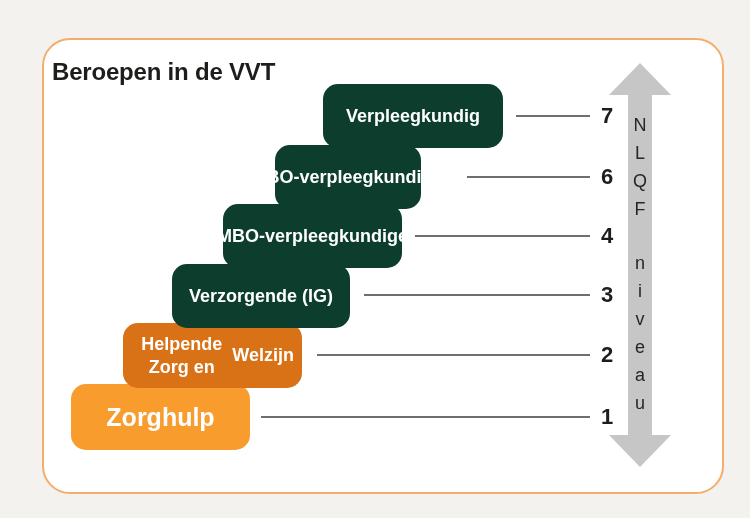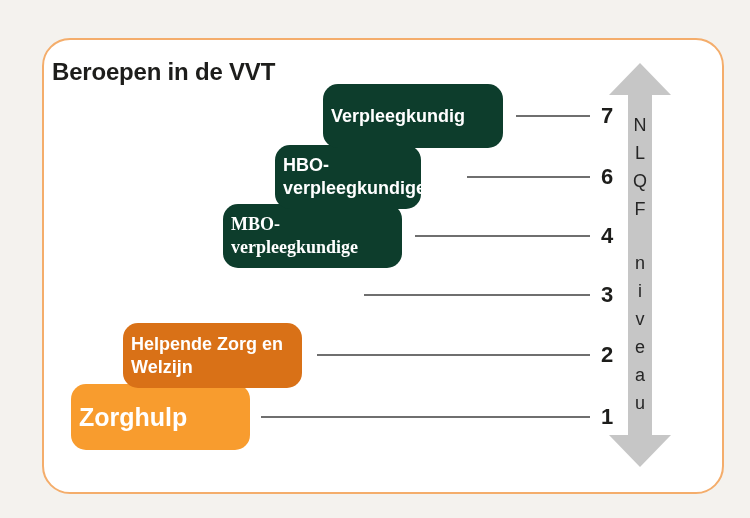--- a/index.html
+++ b/index.html
@@ -16,29 +16,29 @@
     box-sizing:border-box;
   }
   .title{
     position:absolute;left:52px;top:58px;
     font-size:24px;font-weight:bold;color:#1d1d1b;letter-spacing:-0.2px;
     margin:0;z-index:30;
   }
   .step{
     position:absolute;border-radius:15px;color:#ffffff;font-weight:bold;
     font-size:18px;line-height:23px;text-align:center;
-    display:flex;flex-direction:column;align-items:flex-start;justify-content:center;
+    display:flex;align-items:center;justify-content:center;
     box-sizing:border-box;padding:4px 8px;
   }
   .green{background:#0d3d2c;}
   .orange-dark{background:#d97117;}
   .orange-light{background:#f89c2e;}
   .step1{left:323px;top:84px;width:180px;height:64px;z-index:16;}
   .step2{left:275px;top:145px;width:146px;height:64px;z-index:15;}
-  .step3{left:223px;top:204px;width:179px;height:64px;z-index:14;font-family:Liberation Serif, serif;}
+  .step3{left:223px;top:204px;width:179px;height:64px;z-index:14;}
   .step4{left:172px;top:264px;width:178px;height:64px;z-index:13;}
   .step5{left:123px;top:323px;width:179px;height:65px;z-index:12;}
   .step6{left:71px;top:384px;width:179px;height:66px;z-index:11;font-size:25px;}
   .connector{position:absolute;height:2px;background:#6f6f6f;z-index:5;}
   .c1{left:516px;top:115px;width:74px;}
   .c2{left:467px;top:176px;width:123px;}
   .c3{left:415px;top:235px;width:175px;}
   .c4{left:364px;top:294px;width:226px;}
   .c5{left:317px;top:354px;width:273px;}
   .c6{left:261px;top:416px;width:329px;}
@@ -68,20 +68,23 @@
   <div class="step green step1">
     <span>Verpleegkundig</span>
   </div>
   <div class="step green step2">
     <span>HBO-</span>
     <span>verpleegkundige</span>
   </div>
   <div class="step green step3">
     <span>MBO-</span>
     <span>verpleegkundige</span>
+  </div>
+  <div class="step green step4">
+    <span>Verzorgende (IG)</span>
   </div>
   <div class="step orange-dark step5">
     <span>Helpende Zorg en</span>
     <span>Welzijn</span>
   </div>
   <div class="step orange-light step6">
     <span>Zorghulp</span>
   </div>
 
   <div class="connector c1"></div>

